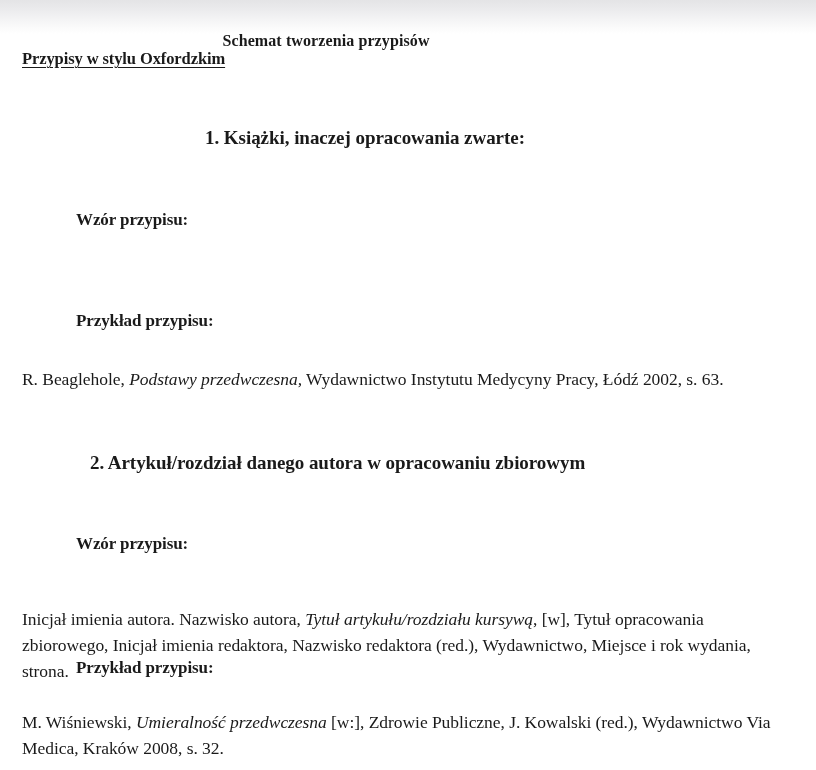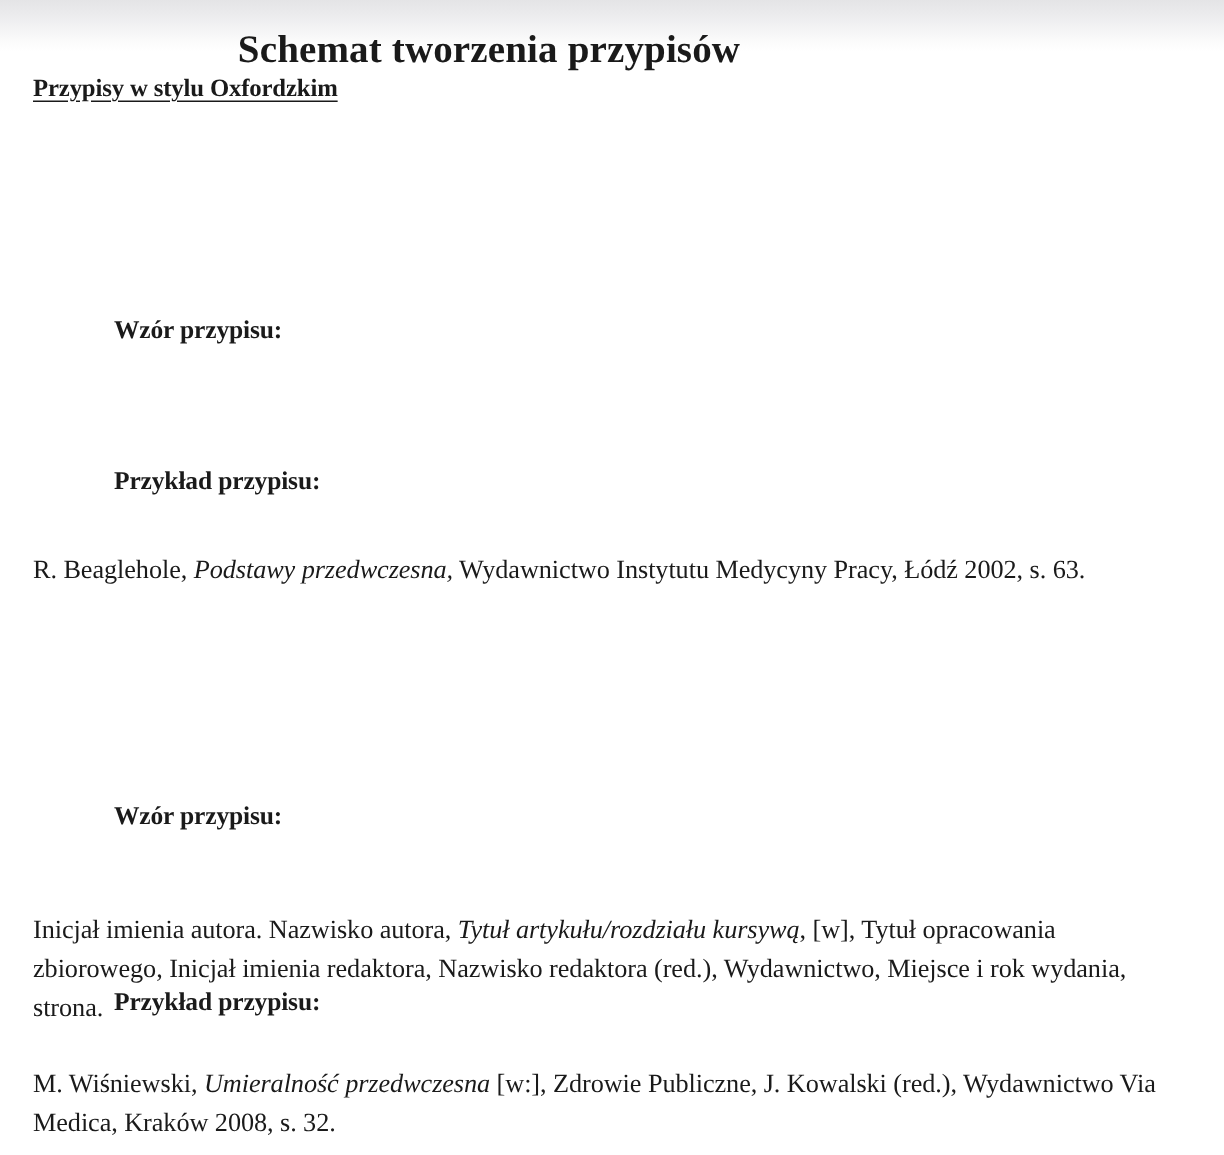--- a/index.html
+++ b/index.html
@@ -33,25 +33,25 @@
   }
   .page {
     position: relative;
     width: 816px;
     height: 770px;
     box-sizing: border-box;
   }
 
   .doc-title {
     position: absolute;
-    top: 0;
+    top: 20px;
     left: 0;
     width: 652px;
     text-align: center;
-    font-size: 26px;
+    font-size: 16px;
     font-weight: bold;
     letter-spacing: 0.1px;
     line-height: 1.2;
   }
 
   .subtitle {
     position: absolute;
     top: 49px;
     left: 22px;
     font-size: 16.5px;
@@ -107,30 +107,32 @@
 <body>
 
 <div class="page">
 
   <div class="scan-gradient"></div>
 
   <h1 class="doc-title">Schemat tworzenia przypisów</h1>
 
   <div class="subtitle">Przypisy w stylu Oxfordzkim</div>
 
+  <div class="section-heading s1">1. Książki, inaczej opracowania zwarte:</div>
 
   <div class="sub-label l1">Wzór przypisu:</div>
 
 
   <div class="sub-label l2">Przykład przypisu:</div>
 
   <p class="body-text p2">
     <span>R. Beaglehole, </span><span class="it">Podstawy przedwczesna,</span><span> Wydawnictwo Instytutu Medycyny Pracy, Łódź 2002, s. 63.</span>
   </p>
 
+  <div class="section-heading s2">2. Artykuł/rozdział danego autora w opracowaniu zbiorowym</div>
 
   <div class="sub-label l3">Wzór przypisu:</div>
 
   <p class="body-text p3">
     <span>Inicjał imienia autora. Nazwisko autora, </span><span class="it">Tytuł artykułu/rozdziału kursywą</span><span>, [w], Tytuł opracowania zbiorowego, Inicjał imienia redaktora, Nazwisko redaktora (red.), Wydawnictwo, Miejsce i rok wydania, strona.</span>
   </p>
 
   <div class="sub-label l4">Przykład przypisu:</div>
 
   <p class="body-text p4">

